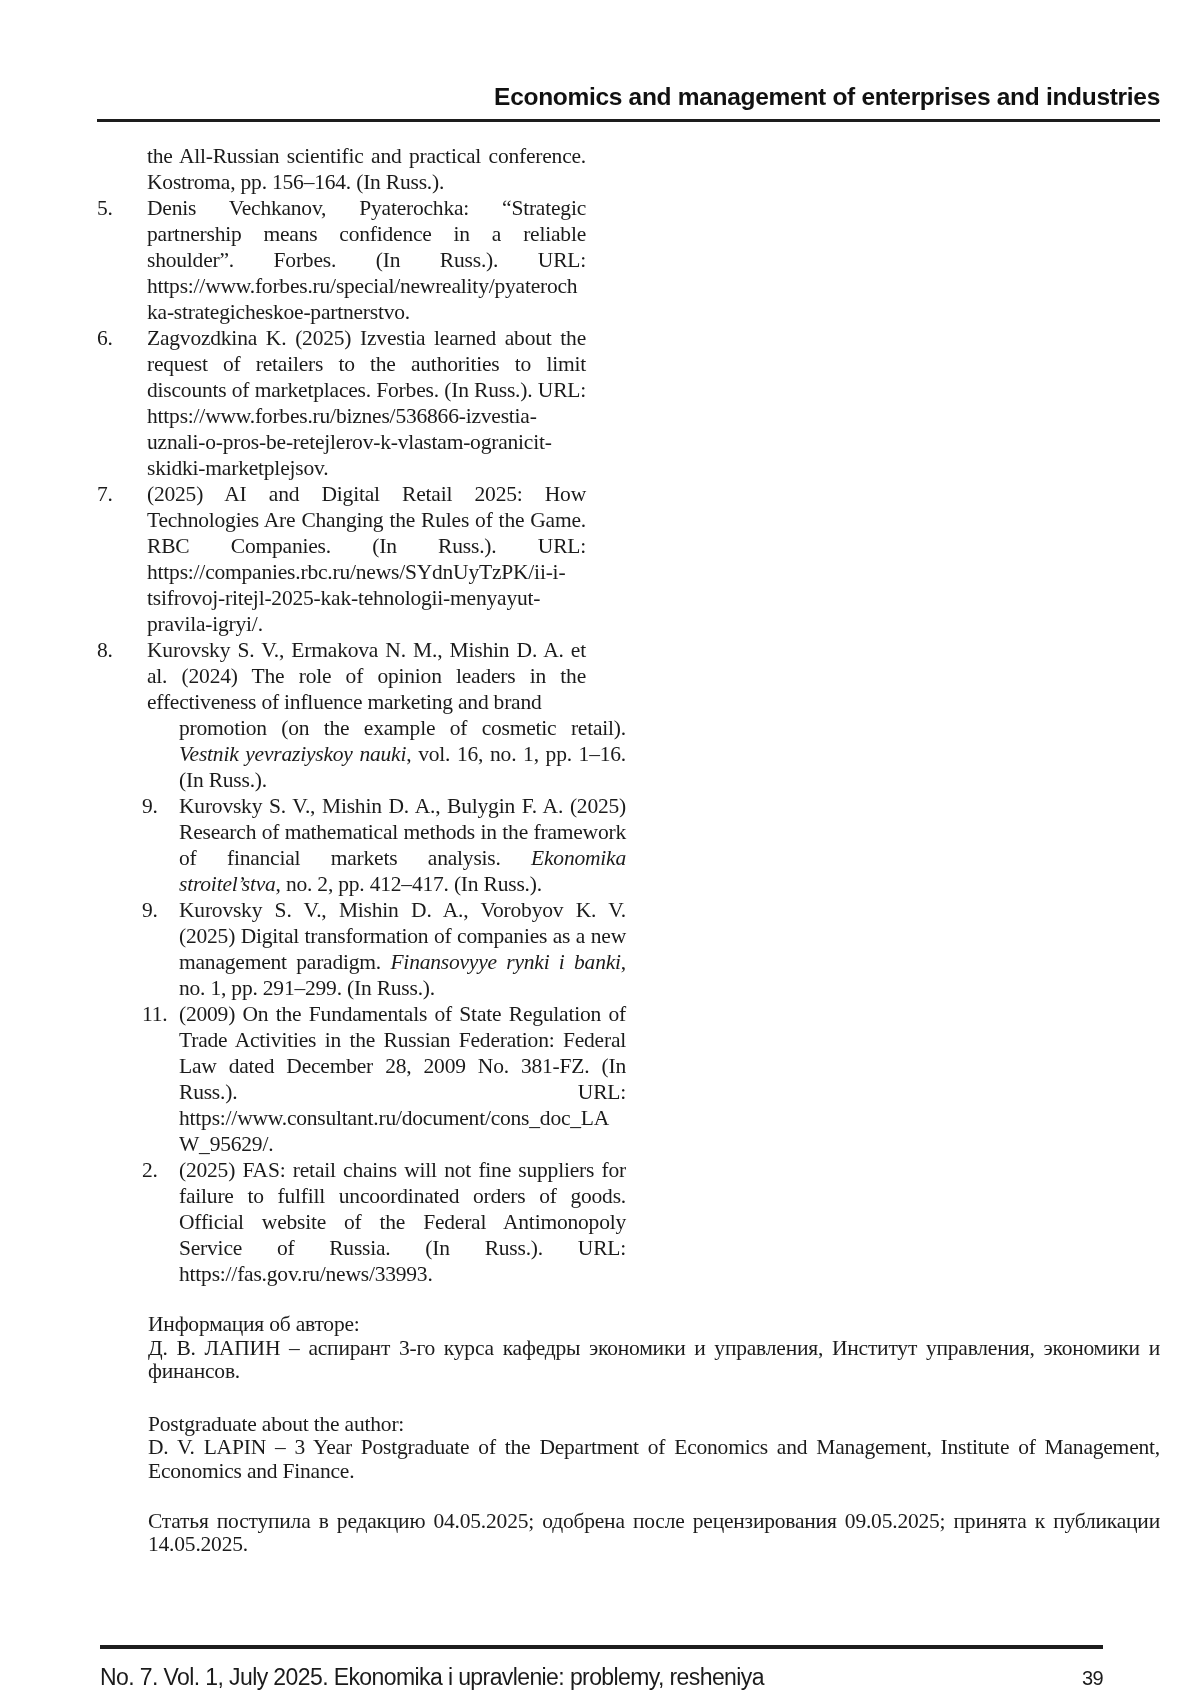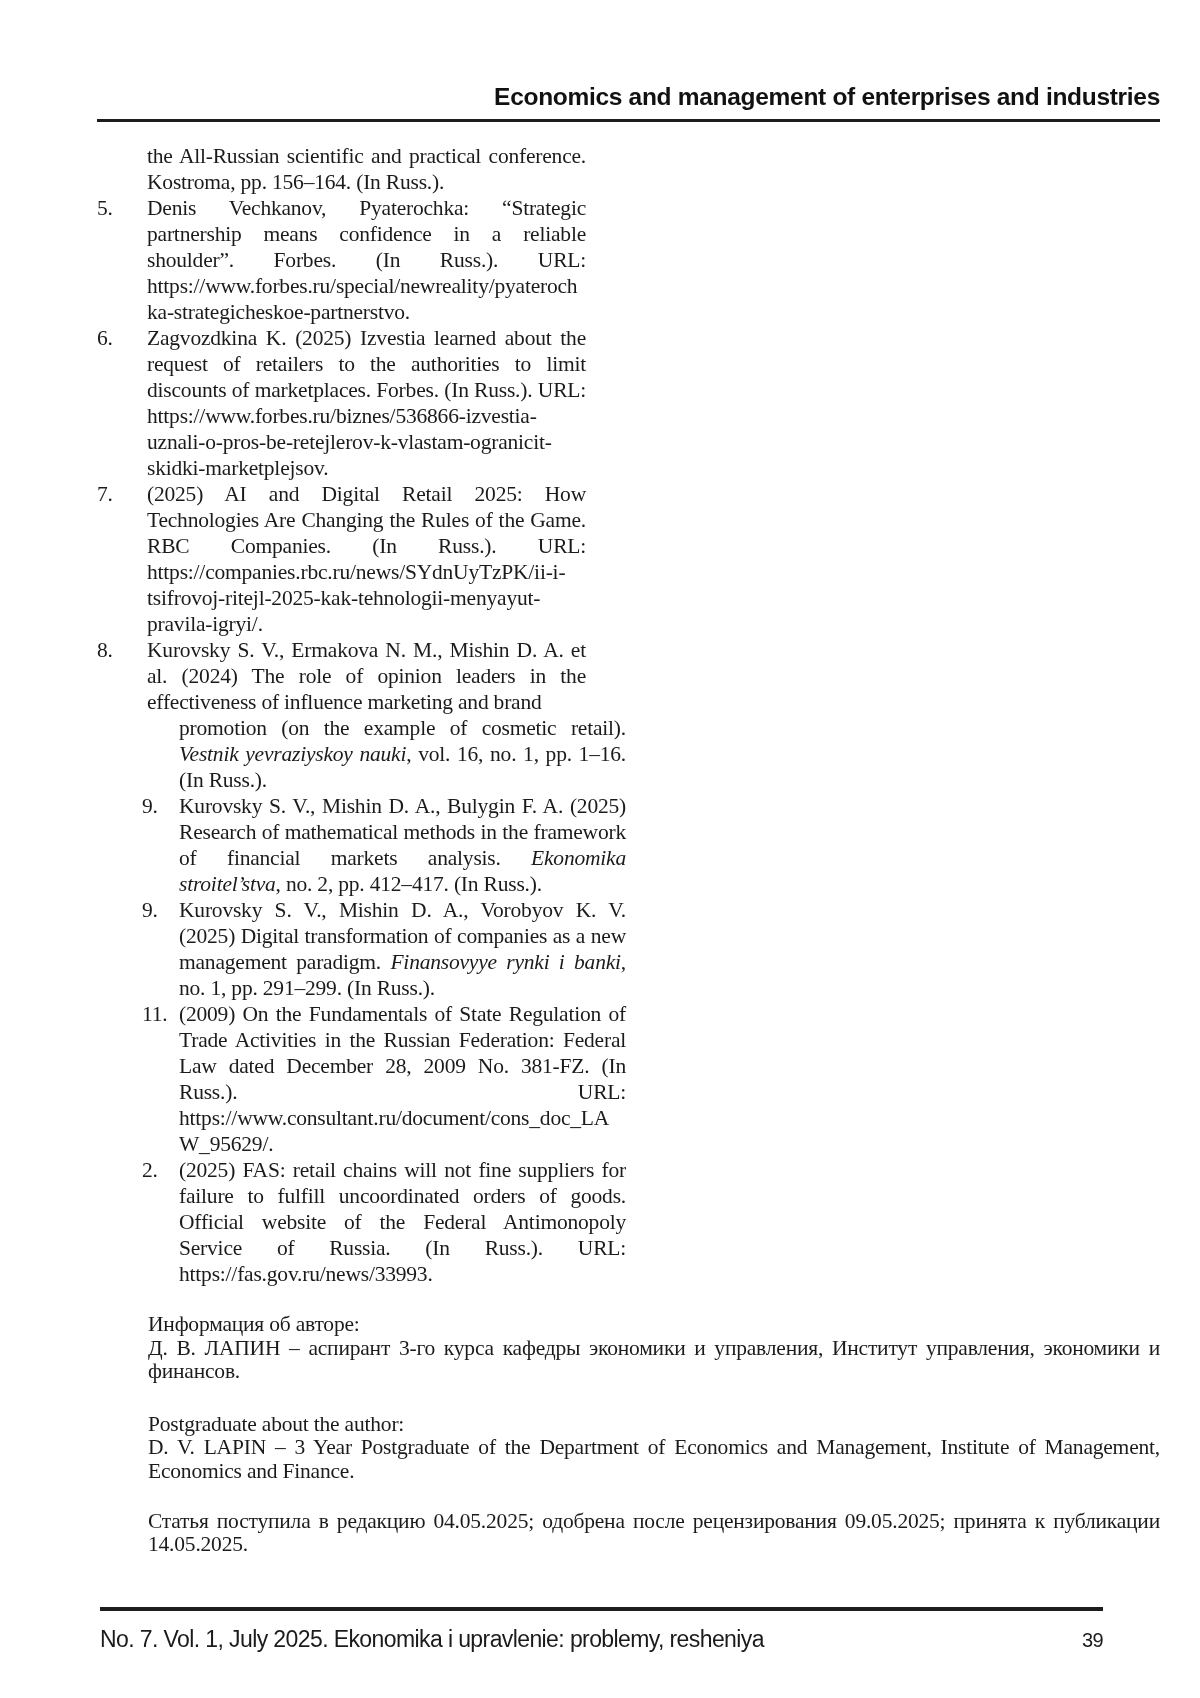--- a/index.html
+++ b/index.html
@@ -47,21 +47,21 @@
   .info-block { margin-left: 51px; margin-right: 0; font-size: 21.5px; line-height: 23.6px; letter-spacing: -0.2px; text-align: justify; }
   .info-block p { margin: 0; }
   .info-label { }
   .author-ru  { margin-top: 26px; }
   .author-en  { margin-top: 29px; }
   .dates-block{ margin-top: 26px; }
   .page-footer {
     position: absolute;
     left: 100px;
     right: 97px;
-    top: 1607px;
+    top: 1645px;
   }
   .footer-rule { border-top: 4px solid #1d1d1d; height: 0; }
   .footer-row {
     display: flex;
     justify-content: space-between;
     align-items: baseline;
     margin-top: 15px;
     font-family: "Liberation Sans", "DejaVu Sans", sans-serif;
     font-size: 23px;
     letter-spacing: -0.6px;

